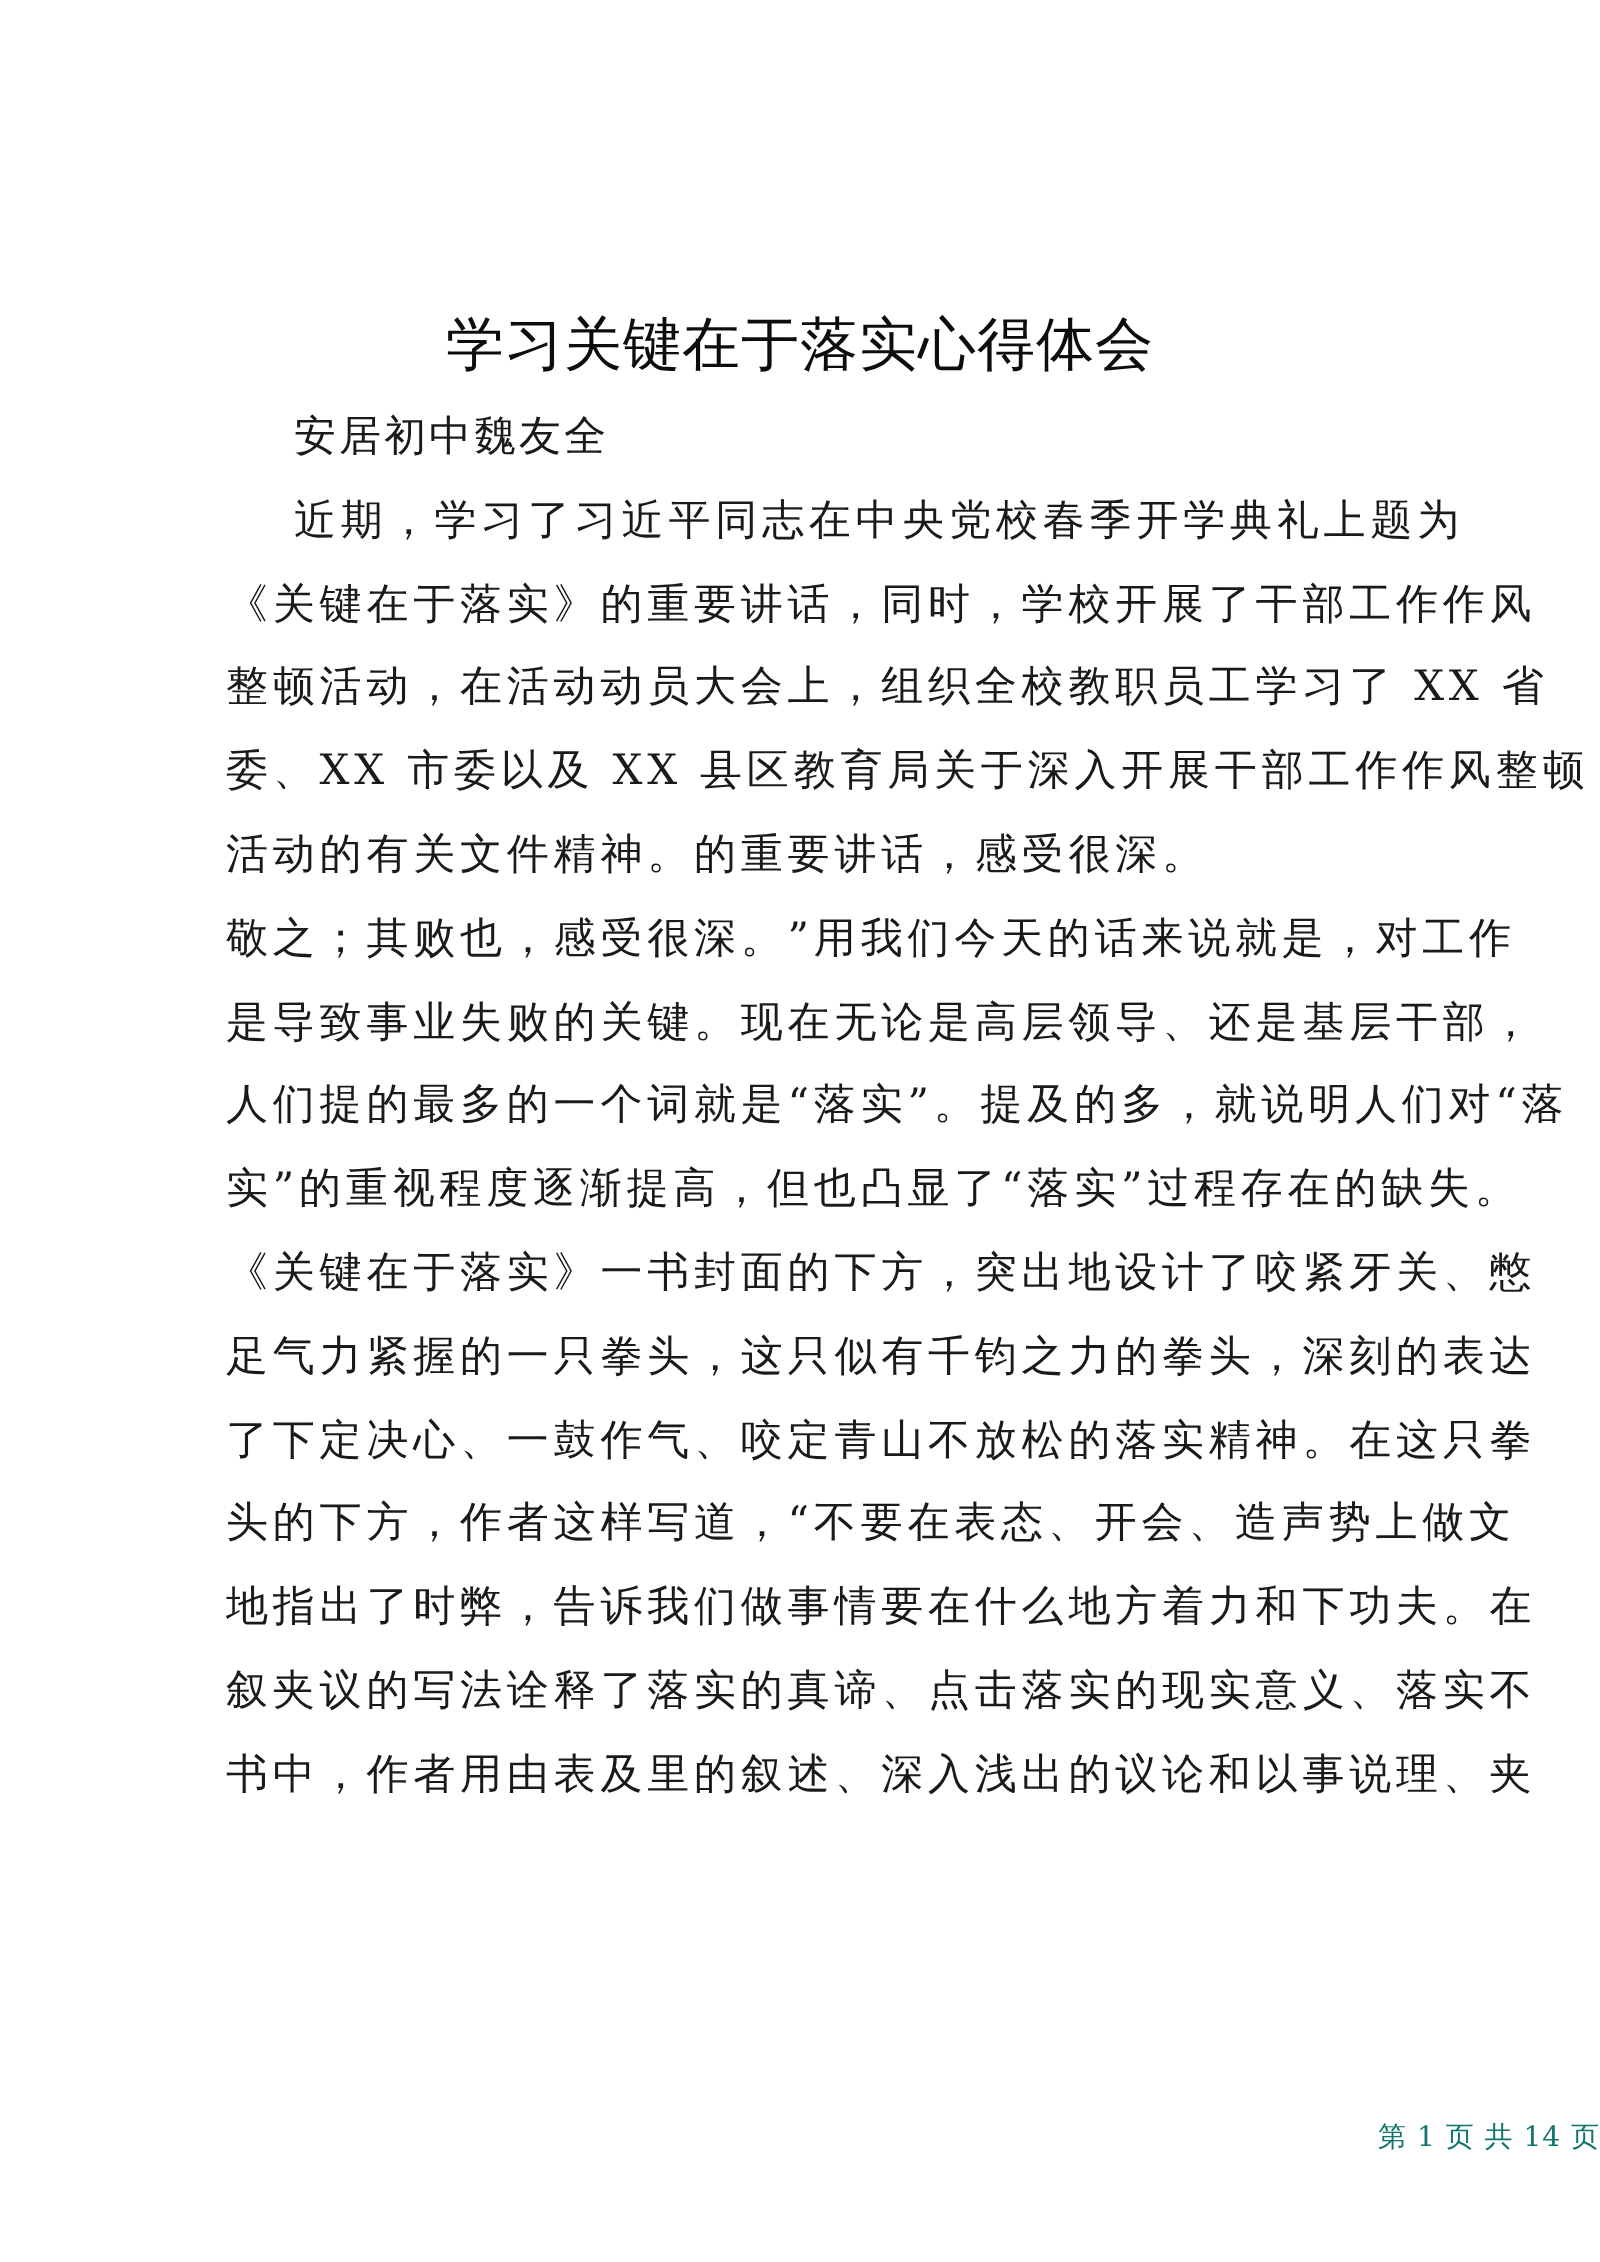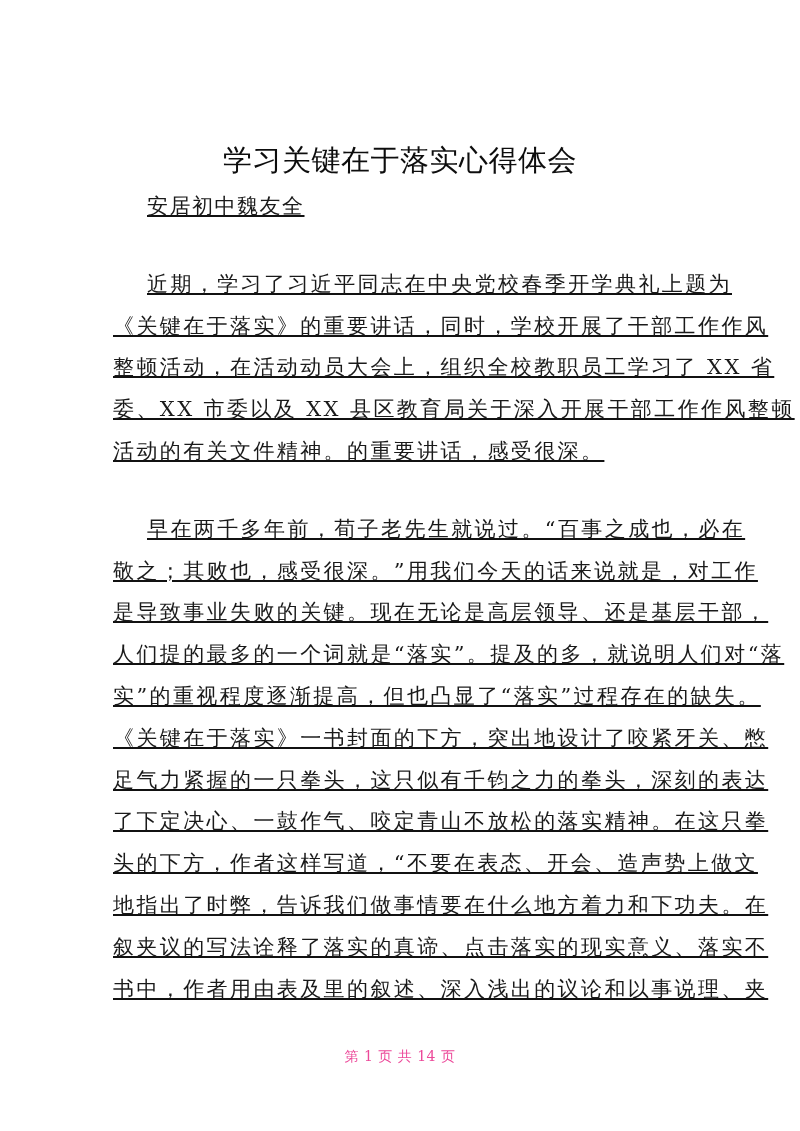--- a/index.html
+++ b/index.html
@@ -10,78 +10,76 @@
     body {
       width: 800px;
       height: 1131px;
       position: relative;
       overflow: hidden;
       font-family: "DejaVu Serif", "Liberation Serif", serif;
       color: #111111;
     }
     .page {
       position: absolute;
-      left: 0; top: 0;
+      left: 0; top: 12px;
       width: 800px; height: 936px;
       background: #ffffff;
     }
     .title {
       position: absolute;
       left: 0;
       top: 140px;
       width: 800px;
       text-align: center;
       font-size: 29px;
       line-height: 40px;
       color: #0d0d0d;
       letter-spacing: 0.5px;
     }
     .body-lines {
       position: absolute;
       left: 113px;
       top: 186px;
       width: 600px;
-      text-decoration: underline;
     }
     .line {
       height: 41.8px;
       line-height: 41.8px;
       font-size: 21px;
       white-space: nowrap;
       color: #1a1a1a;
       letter-spacing: 2.4px;
     }
-    .line.indent { padding-left: 34px; margin-top: 36px; }
+    .line.indent { padding-left: 34px; }
     .line.author { padding-left: 34px; letter-spacing: 1.5px; }
     .footer {
       position: absolute;
       left: 0;
       top: 1048px;
       width: 800px;
-      text-align: center;
+      text-align: right;
       font-size: 14px;
-      color: #ec4899;
+      color: #0f766e;
       letter-spacing: 0.5px;
     }
   </style>
 </head>
 <body>
 
 <div class="page">
   <div class="title">学习关键在于落实心得体会</div>
 
   <div class="body-lines">
     <div class="line author">安居初中魏友全</div>
     <div id="lines-container">
         <div class="line indent">近期，学习了习近平同志在中央党校春季开学典礼上题为</div>
         <div class="line">《关键在于落实》的重要讲话，同时，学校开展了干部工作作风</div>
         <div class="line">整顿活动，在活动动员大会上，组织全校教职员工学习了 XX 省</div>
         <div class="line">委、XX 市委以及 XX 县区教育局关于深入开展干部工作作风整顿</div>
         <div class="line">活动的有关文件精神。的重要讲话，感受很深。</div>
-        <div class="line indent">早在两千多年前，荀子老先生就说过。“百事之成也，必在</div>
         <div class="line">敬之；其败也，感受很深。”用我们今天的话来说就是，对工作</div>
         <div class="line">是导致事业失败的关键。现在无论是高层领导、还是基层干部，</div>
         <div class="line">人们提的最多的一个词就是“落实”。提及的多，就说明人们对“落</div>
         <div class="line">实”的重视程度逐渐提高，但也凸显了“落实”过程存在的缺失。</div>
         <div class="line">《关键在于落实》一书封面的下方，突出地设计了咬紧牙关、憋</div>
         <div class="line">足气力紧握的一只拳头，这只似有千钧之力的拳头，深刻的表达</div>
         <div class="line">了下定决心、一鼓作气、咬定青山不放松的落实精神。在这只拳</div>
         <div class="line">头的下方，作者这样写道，“不要在表态、开会、造声势上做文</div>
         <div class="line">地指出了时弊，告诉我们做事情要在什么地方着力和下功夫。在</div>
         <div class="line">叙夹议的写法诠释了落实的真谛、点击落实的现实意义、落实不</div>

